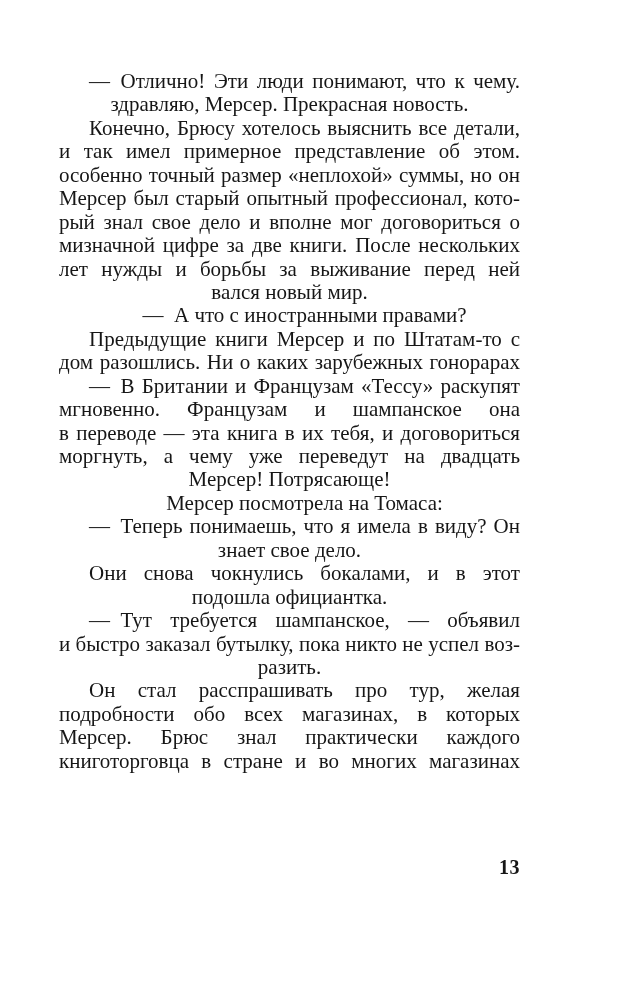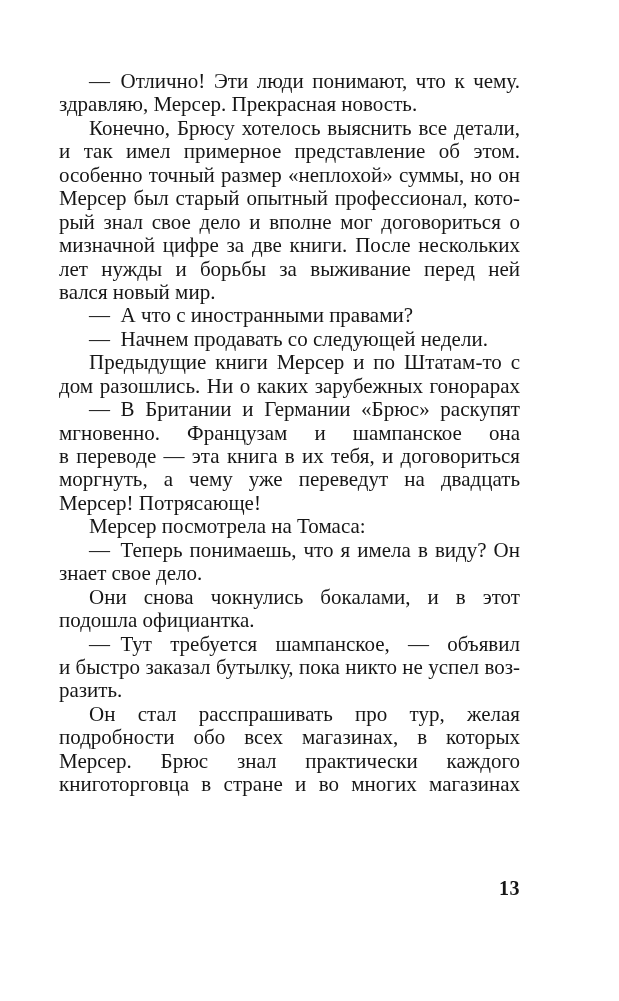--- a/index.html
+++ b/index.html
@@ -22,33 +22,33 @@
     top: 70px;
     width: 461px;
     font-size: 21px;
     line-height: 23.45px;
     -webkit-font-smoothing: antialiased;
   }
   .line {
     height: 23.45px;
     overflow: hidden;
     white-space: normal;
-    text-align: left;
+    text-align: center;
   }
   .line.j {
     text-align: justify;
     text-align-last: justify;
   }
   .line.i {
     text-indent: 30px;
   }
   .folio {
     position: absolute;
     left: 59px;
-    top: 877px;
+    top: 856px;
     width: 461px;
     text-align: right;
     font-size: 20px;
     line-height: 23px;
     font-weight: 700;
     letter-spacing: 0.5px;
     color: #161616;
   }
 </style>
 </head>
@@ -60,24 +60,23 @@
       <div class="line">здравляю, Мерсер. Прекрасная новость.</div>
       <div class="line j i">Конечно, Брюсу хотелось выяснить все детали,</div>
       <div class="line j">и так имел примерное представление об этом. Агент</div>
       <div class="line j">особенно точный размер «неплохой» суммы, но он</div>
       <div class="line j">Мерсер был старый опытный профессионал, кото-</div>
       <div class="line j">рый знал свое дело и вполне мог договориться о се-</div>
       <div class="line j">мизначной цифре за две книги. После нескольких</div>
       <div class="line j">лет нужды и борьбы за выживание перед ней откры-</div>
       <div class="line">вался новый мир.</div>
       <div class="line i">— А что с иностранными правами?</div>
-      <div class="line i">— Начнем продавать со следующей недели.</div>
       <div class="line j i">Предыдущие книги Мерсер и по Штатам-то с тру-</div>
       <div class="line j">дом разошлись. Ни о каких зарубежных гонорарах</div>
-      <div class="line j i">— В Британии и Германии «Брюс» раскупят</div>
+      <div class="line j i">— В Британии и Французам «Тессу» раскупят</div>
       <div class="line j">мгновенно. Французам и шампанское она понравится</div>
       <div class="line j">в переводе — эта книга в их тебя, и договориться</div>
       <div class="line j">моргнуть, а чему уже переведут на двадцать языков,</div>
       <div class="line">Мерсер! Потрясающе!</div>
       <div class="line i">Мерсер посмотрела на Томаса:</div>
       <div class="line j i">— Теперь понимаешь, что я имела в виду? Он</div>
       <div class="line">знает свое дело.</div>
       <div class="line j i">Они снова чокнулись бокалами, и в этот момент</div>
       <div class="line">подошла официантка.</div>
       <div class="line j i">— Тут требуется шампанское, — объявил Брюс</div>

